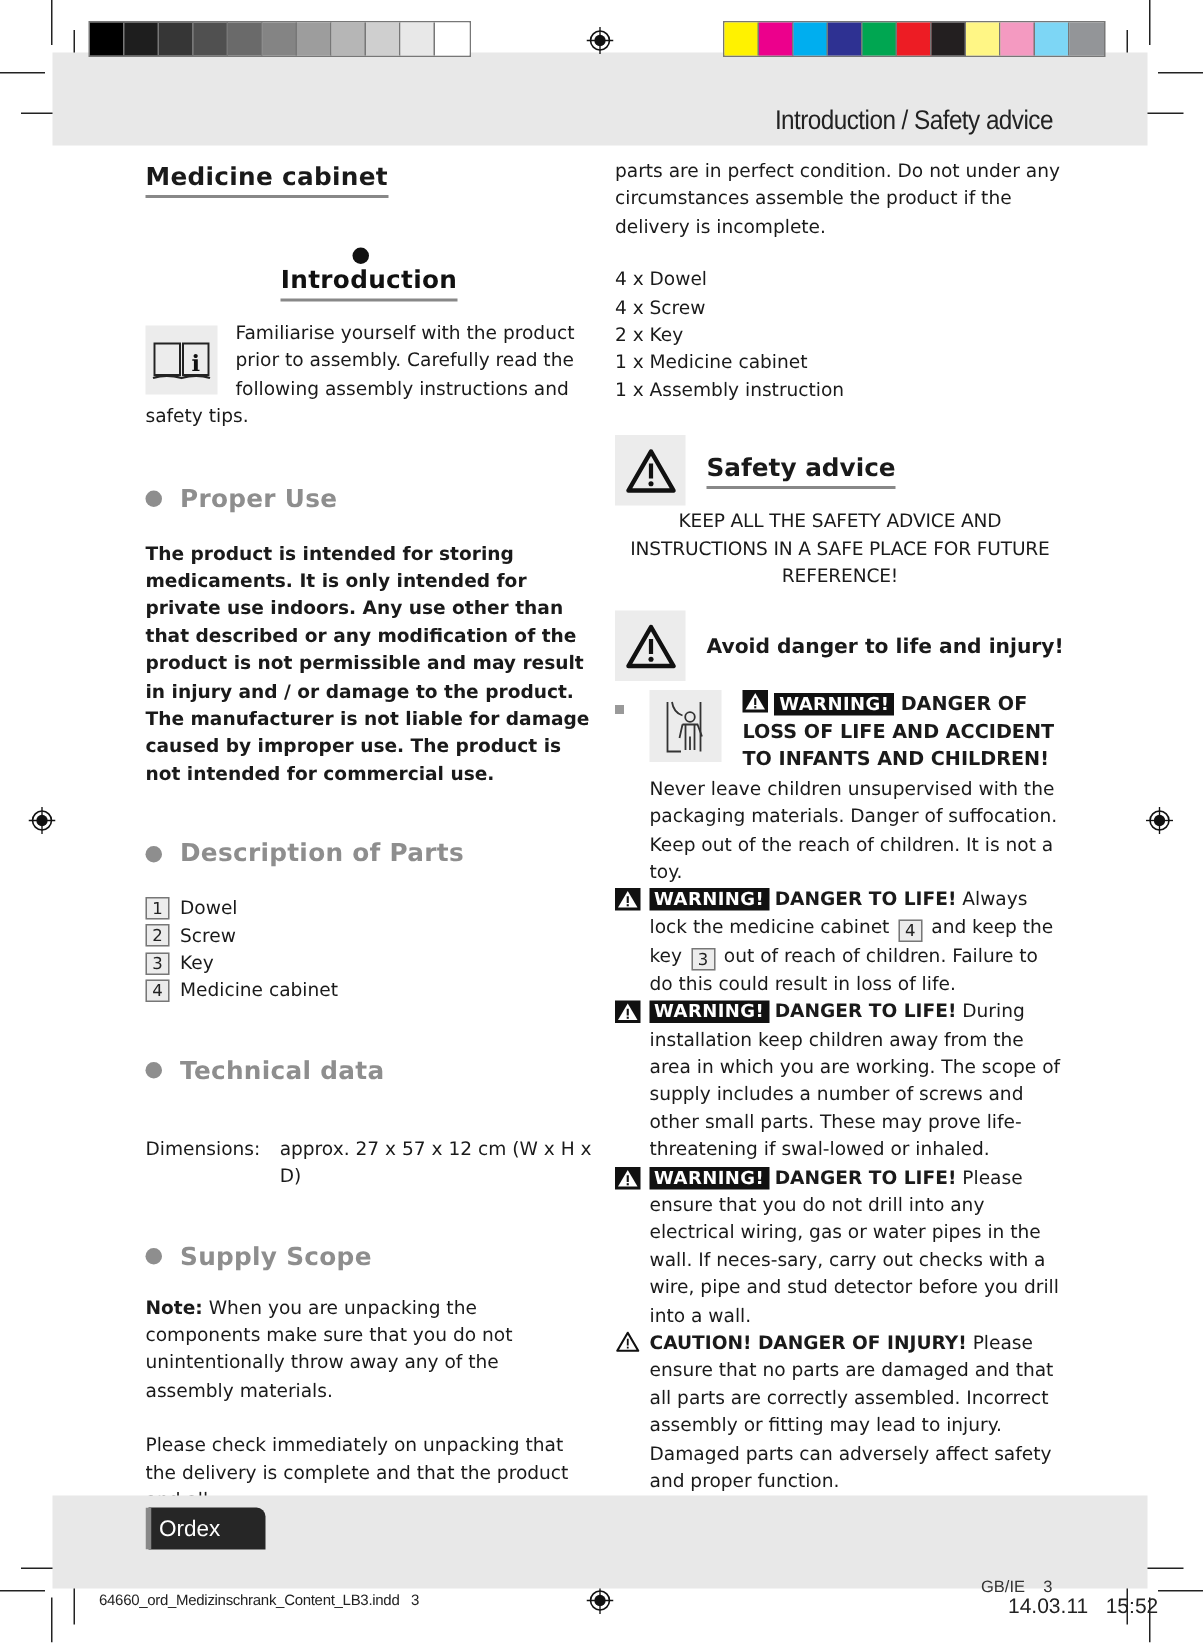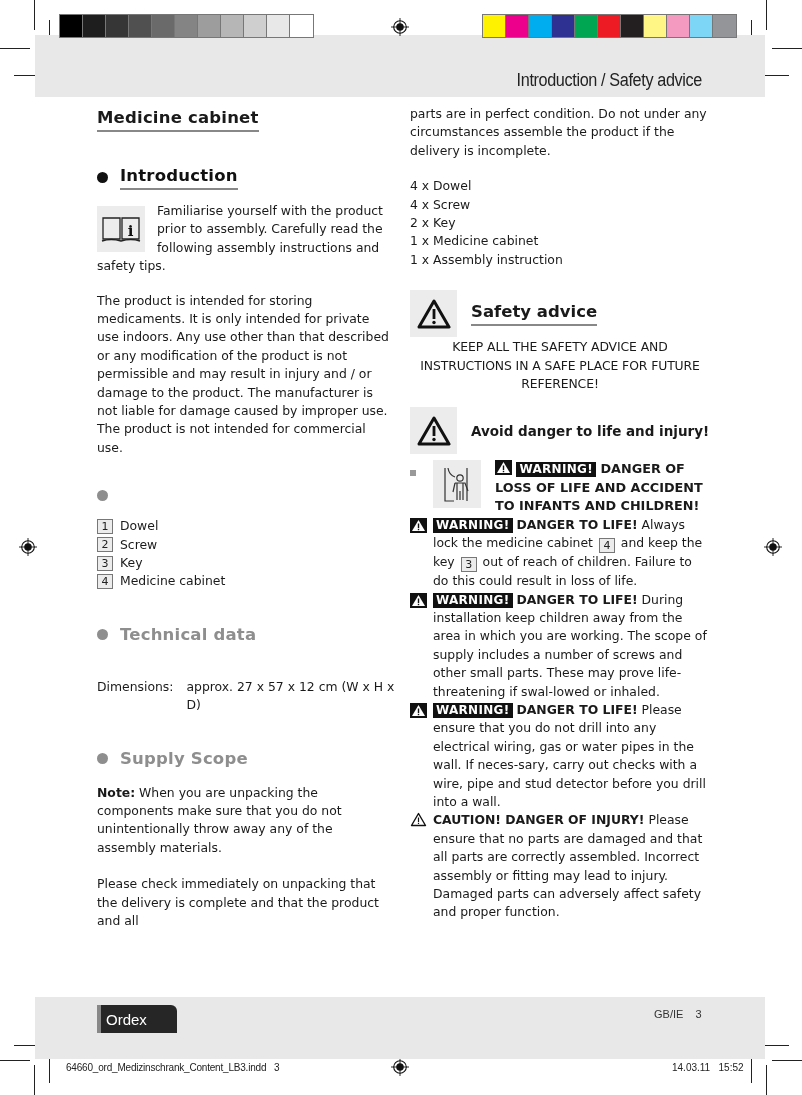--- a/index.html
+++ b/index.html
@@ -17,31 +17,31 @@
 
   
   .header-band { position: absolute; left: 35px; top: 35px; width: 730px; height: 62px; background: #e8e8e8; }
   .header-title { position: absolute; right: 100px; top: 70px; font-size: 18px; color: #222; font-family: "Liberation Sans Narrow","Liberation Sans", sans-serif; letter-spacing: -0.4px; transform: scaleX(0.9); transform-origin: right; }
 
   
   .footer-band { position: absolute; left: 35px; top: 997px; width: 730px; height: 62px; background: #e8e8e8; }
   .logo { position: absolute; left: 97px; top: 1005px; width: 80px; height: 28px; background: #262626; border-left: 4px solid #888; border-radius: 0 6px 0 0; color: #fff; font-size: 15px; font-family: "Liberation Sans", sans-serif; display: flex; align-items: center; padding-left: 5px; }
   .page-num { position: absolute; left: 654px; top: 1008px; font-size: 11px; color: #333; font-family: "Liberation Sans", sans-serif; }
   .slug-file { position: absolute; left: 66px; top: 1062px; font-size: 10px; color: #222; font-family: "Liberation Sans", sans-serif; letter-spacing: -0.2px; }
-  .slug-date { position: absolute; left: 672px; top: 1062px; font-size: 10px; color: #222; font-family: "Liberation Sans", sans-serif; }
+  .slug-date { position: absolute; left: 672px; top: 1062px; font-size: 14px; color: #222; font-family: "Liberation Sans", sans-serif; }
 
   
   .col { position: absolute; top: 105px; font-size: 12.4px; line-height: 18.4px; color: #1a1a1a; }
   .col.left { left: 97px; width: 298px; }
   .col.right { left: 410px; width: 300px; }
 
   .doc-title { font-weight: bold; font-size: 16.5px; line-height: 22px; display: inline-block; border-bottom: 2px solid #888; padding-bottom: 1px; margin-top: 2px; letter-spacing: 0.2px; }
   .sec-head { display: flex; align-items: center; font-weight: bold; font-size: 16.5px; line-height: 22px; letter-spacing: 0.2px; }
   .sec-head .dot { width: 11px; height: 11px; border-radius: 50%; margin-right: 12px; flex: none; }
-  .sec-head.active { color: #111; }
+  .sec-head.active { color: #111; flex-direction: column; }
   .sec-head.active .dot { background: #111; }
   .sec-head.active .label { border-bottom: 2px solid #888; padding-bottom: 1px; }
   .sec-head.muted { color: #8e8e8e; }
   .sec-head.muted .dot { background: #8e8e8e; }
 
   .p { margin: 0; }
   .info-block { position: relative; }
   .icon-box { background: #ececec; display: flex; align-items: center; justify-content: center; }
   .info-icon { float: left; width: 48px; height: 46px; margin: 4px 12px 0 0; }
 
@@ -157,24 +157,29 @@
       <svg width="40" height="30" viewBox="0 0 40 30">
           <path d="M2 4 L19 4 L19 25 L2 25 Z" fill="none" stroke="#222" stroke-width="1.3"></path>
           <path d="M21 4 L38 4 L38 25 L21 25 Z" fill="none" stroke="#222" stroke-width="1.3"></path>
           <path d="M1 27 Q10 24 20 27 Q30 24 39 27" fill="none" stroke="#222" stroke-width="1.5"></path>
           <text x="29.5" y="22" font-size="15" font-weight="bold" text-anchor="middle" font-family="DejaVu Serif, serif" fill="#111">i</text>
         </svg>
     </div>
     <p class="p" style="padding-left:0;">Familiarise yourself with the product prior to assembly. Carefully read the following assembly instructions and safety tips.</p>
   </div>
 
-  <p class="p" style="margin-top:16px;">The product is intended for storing medicaments. It is only intended for private use indoors. Any use other than that described or any modification of the product is not permissible and may result in injury and / or damage to the product. The manufacturer is not liable for damage caused by improper use. The product is not intended for commercial use.</p>
+  <div class="sec-head muted" style="margin-top:35px;">
+    <span class="dot"></span>
+    <span class="label">Proper Use</span>
+  </div>
+  <p class="p" style="margin-top:16px;font-weight:bold;">The product is intended for storing medicaments. It is only intended for private use indoors. Any use other than that described or any modification of the product is not permissible and may result in injury and / or damage to the product. The manufacturer is not liable for damage caused by improper use. The product is not intended for commercial use.</p>
 
   <div class="sec-head muted" style="margin-top:33px;">
     <span class="dot"></span>
+    <span class="label">Description of Parts</span>
   </div>
   <div class="parts-list" style="margin-top:16px;">
     <div class="row">
         <span class="num-box">1</span>
         <span>Dowel</span>
       </div>
     <div class="row">
         <span class="num-box">2</span>
         <span>Screw</span>
       </div>
@@ -270,20 +275,21 @@
     </div>
     <div style="padding-left:85px;font-weight:bold;font-size:12.8px;line-height:18.4px;">
       <span class="tri-badge"><svg width="17" height="15" viewBox="0 0 17 15">
             <path d="M8.5 2 L15 13 L2 13 Z" fill="#fff"></path>
             <rect x="7.8" y="5.5" width="1.4" height="4.5" fill="#111"></rect>
             <rect x="7.8" y="10.8" width="1.4" height="1.4" fill="#111"></rect>
           </svg></span>
       <span class="warn-tag">WARNING!</span>
       <span>DANGER OF LOSS OF LIFE AND ACCIDENT TO INFANTS AND CHILDREN!</span>
     </div>
+    <p class="p" style="padding-left:23px;">Never leave children unsupervised with the packaging materials. Danger of suffocation. Keep out of the reach of children. It is not a toy.</p>
   </div>
 
   <div class="warn-item">
     <span class="lead tri-badge"><svg width="17" height="15" viewBox="0 0 17 15">
           <path d="M8.5 2 L15 13 L2 13 Z" fill="#fff"></path>
           <rect x="7.8" y="5.5" width="1.4" height="4.5" fill="#111"></rect>
           <rect x="7.8" y="10.8" width="1.4" height="1.4" fill="#111"></rect>
         </svg></span>
     <span class="warn-tag">WARNING!</span>
     <span class="b">DANGER TO LIFE!</span><span> Always lock the medicine cabinet </span><span class="num-box inline">4</span><span> and keep the key </span><span class="num-box inline">3</span><span> out of reach of children. Failure to do this could result in loss of life.</span>
@@ -314,15 +320,15 @@
           <path d="M8.5 1.5 L15.5 13.5 L1.5 13.5 Z" fill="none" stroke="#111" stroke-width="1.4" stroke-linejoin="round"></path>
           <rect x="7.9" y="5.5" width="1.2" height="4.5" fill="#111"></rect>
           <rect x="7.9" y="10.8" width="1.2" height="1.2" fill="#111"></rect>
         </svg></span>
     <span class="b">CAUTION! DANGER OF INJURY!</span><span> Please ensure that no parts are damaged and that all parts are correctly assembled. Incorrect assembly or fitting may lead to injury. Damaged parts can adversely affect safety and proper function.</span>
   </div>
 </div>
 
 <div class="footer-band"></div>
 <div class="logo">Ordex</div>
-<div class="page-num" style="white-space:pre;">GB/IE    3</div>
+<div class="page-num" style="white-space:pre;margin-top:44px;">GB/IE    3</div>
 <div class="slug-file" style="white-space:pre;">64660_ord_Medizinschrank_Content_LB3.indd   3</div>
 <div class="slug-date" style="white-space:pre;">14.03.11   15:52</div>
 
 </body></html>

